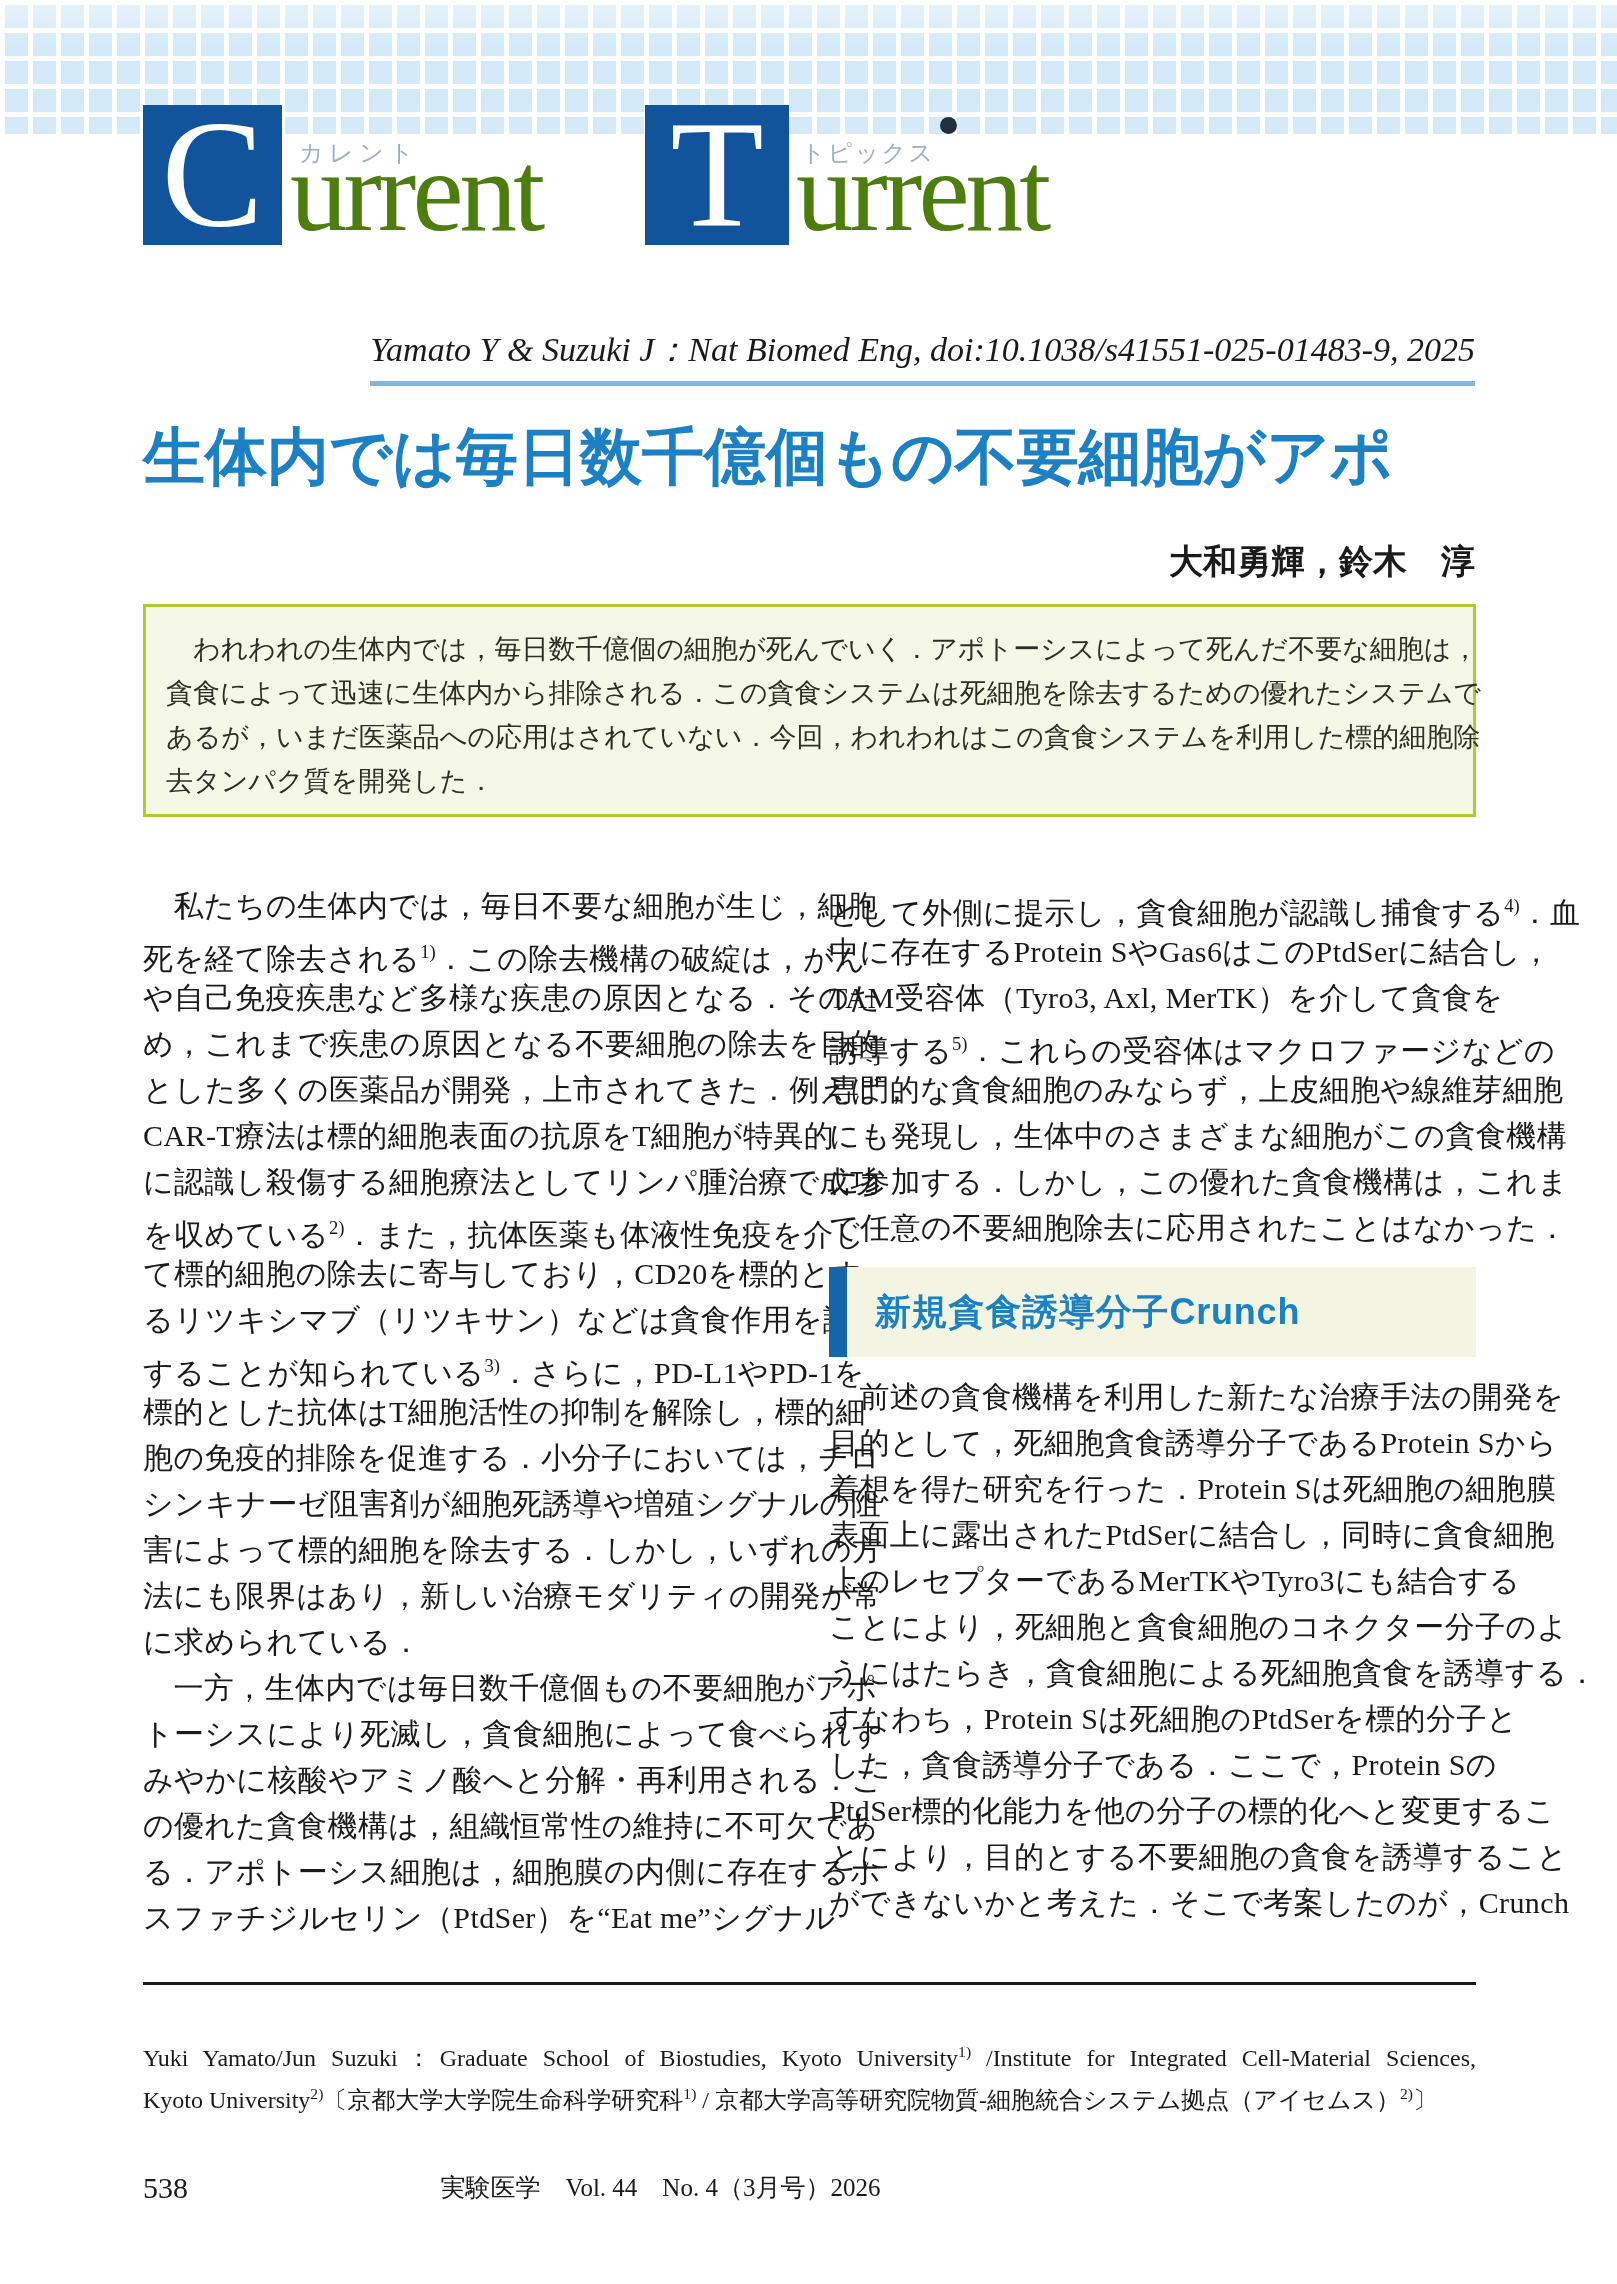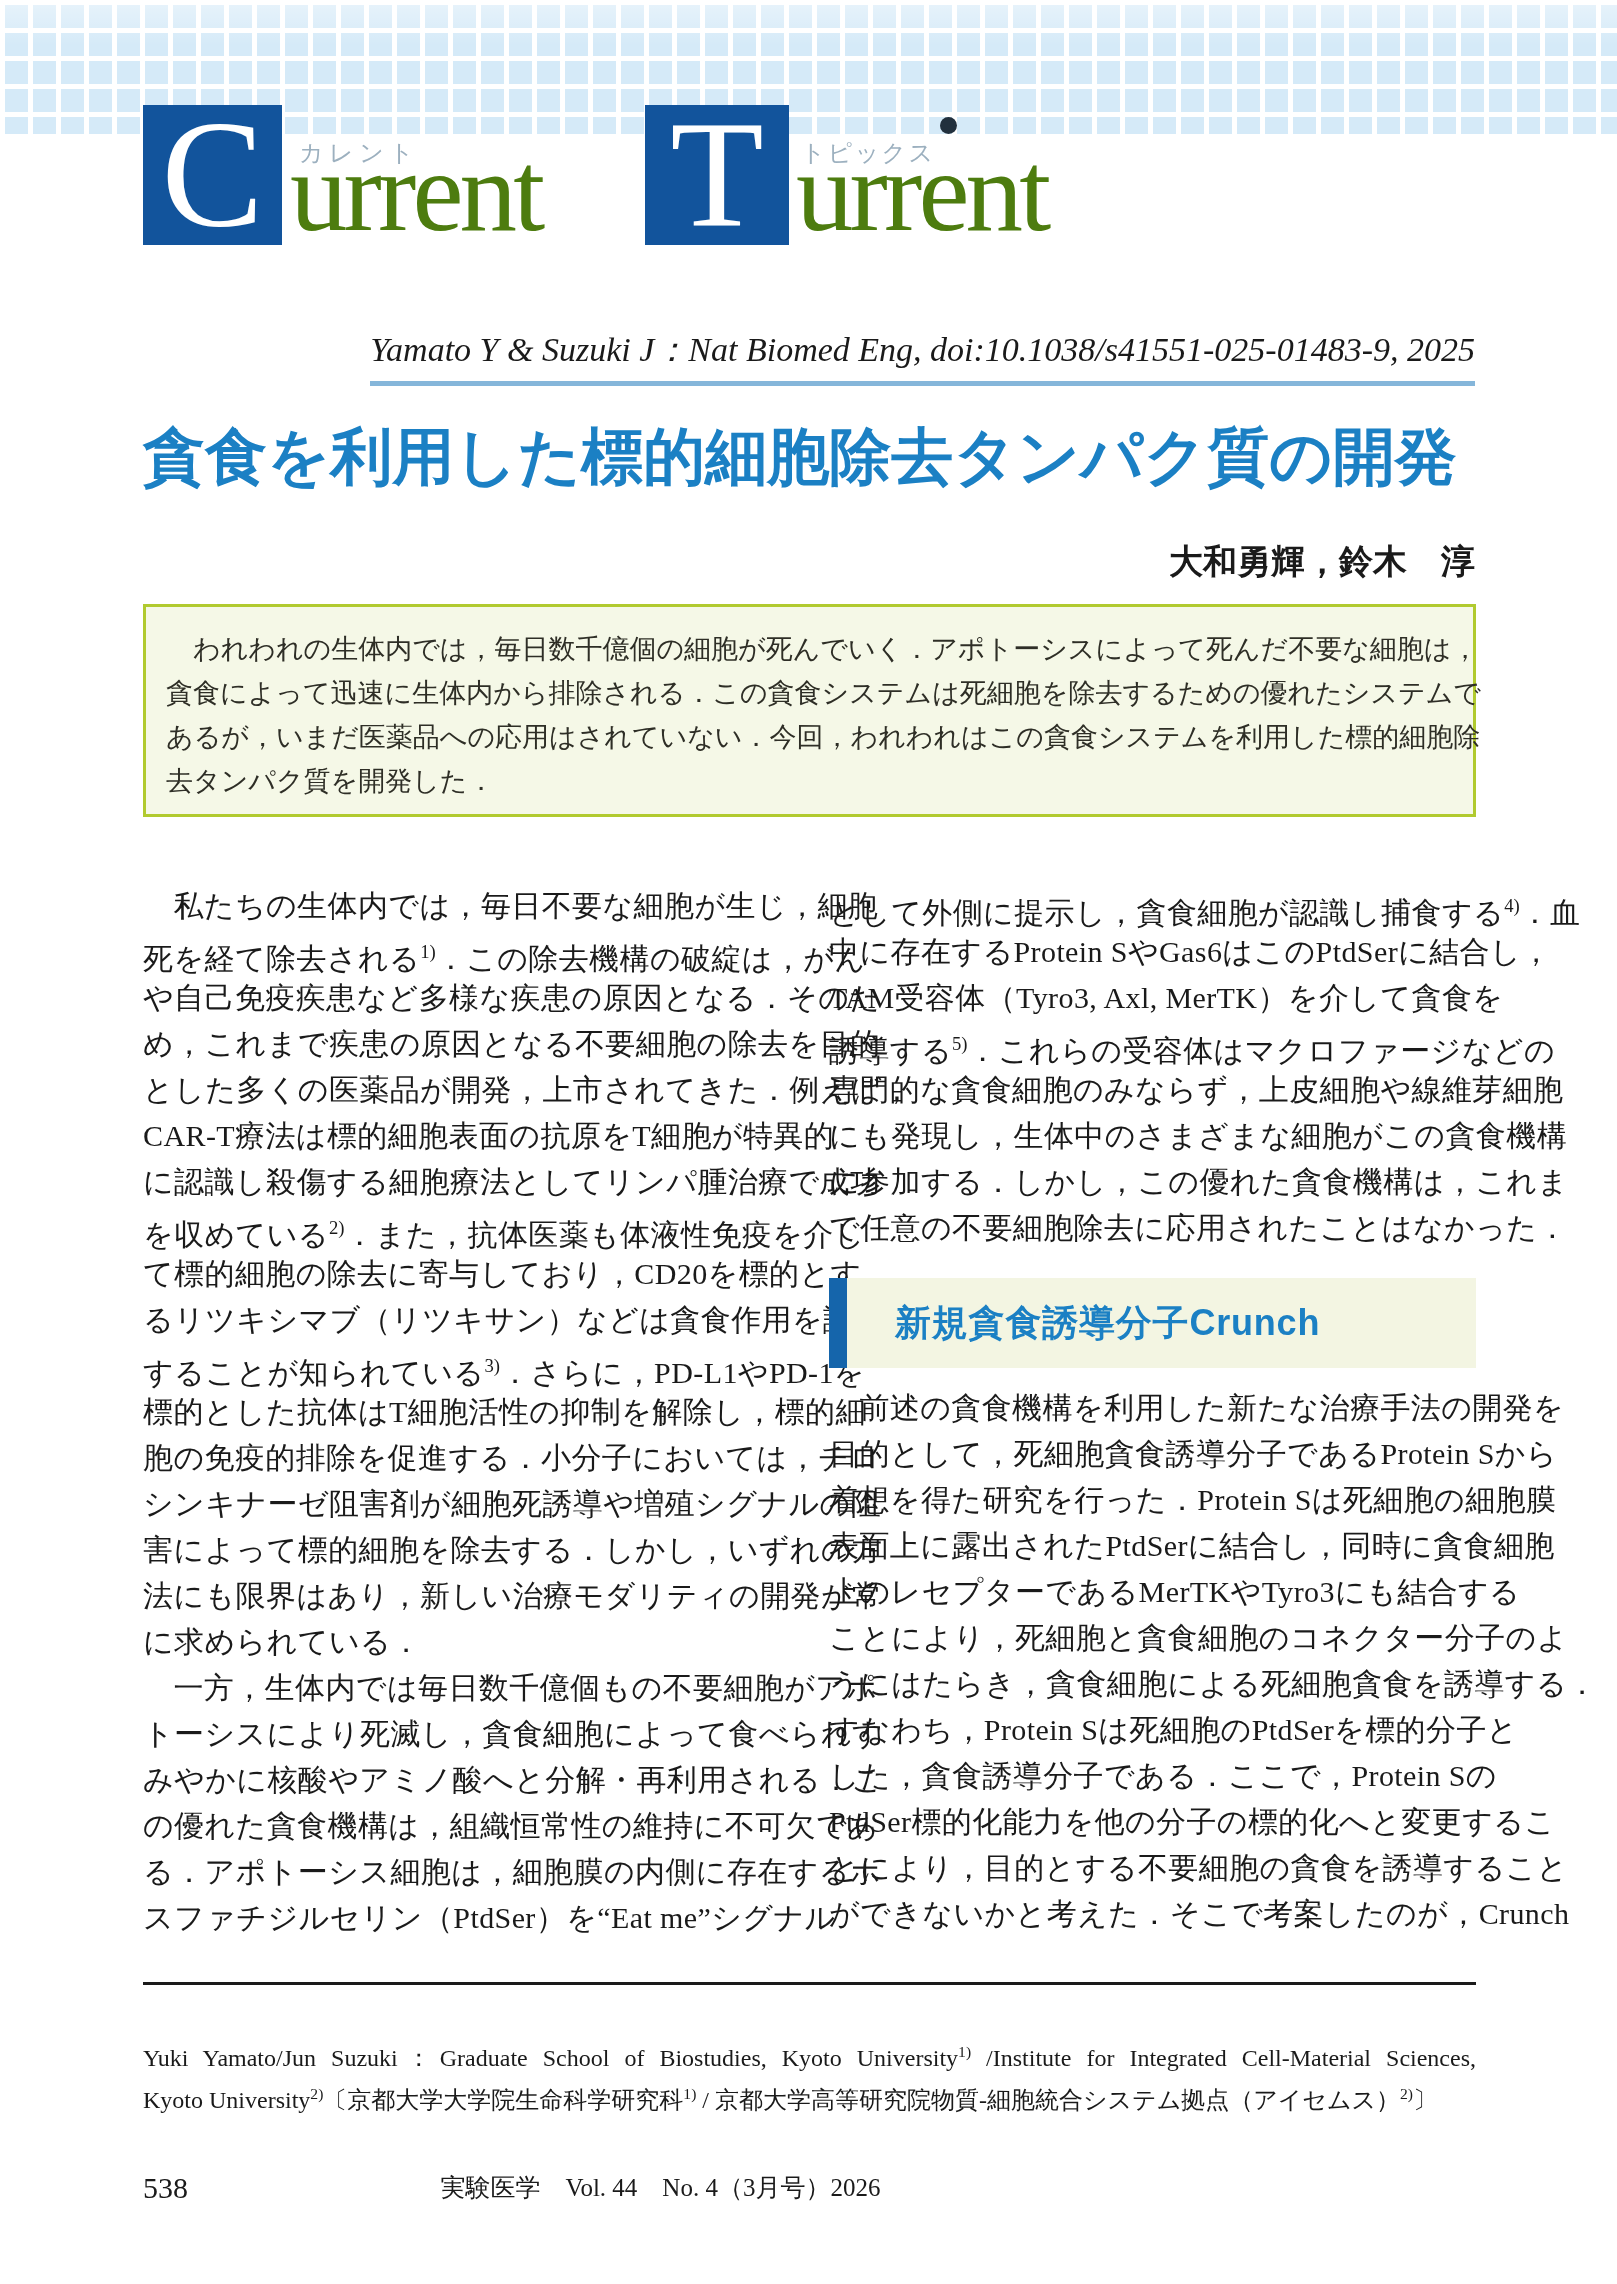--- a/index.html
+++ b/index.html
@@ -45,23 +45,23 @@
     font-family:"Liberation Sans","DejaVu Sans",sans-serif;font-size:27px;color:#2e2e26;}
   .abstract div{line-height:44px;height:44px;white-space:nowrap;}
 
   
   .columns{position:absolute;left:143px;top:883px;width:1333px;display:flex;gap:39px;}
   .col{width:647px;font-size:30px;letter-spacing:0.4px;}
   .col .tline{height:46px;line-height:46px;white-space:nowrap;}
   sup{font-size:18.7px;letter-spacing:0;}
 
   
-  .sec-head{margin-top:27px;margin-bottom:17px;height:90px;box-sizing:border-box;
+  .sec-head{margin-top:16px;margin-bottom:17px;height:90px;box-sizing:border-box;
     background:#f3f5e2;border-left:18.7px solid #1565ab;display:flex;align-items:center;
-    padding-left:48px;font-family:"Liberation Sans","DejaVu Sans",sans-serif;
+    padding-left:28px;font-family:"Liberation Sans","DejaVu Sans",sans-serif;
     font-weight:bold;font-size:36px;color:#1b80c4;letter-spacing:0.8px;}
 
   
   .foot-rule{position:absolute;left:143px;top:1982px;width:1333px;height:3.1px;background:#1a1a1a;}
   .eng-title{position:absolute;left:143px;top:1993px;width:1333px;
     font-family:"Liberation Sans","DejaVu Sans",sans-serif;font-weight:bold;font-size:31px;}
   .affil{position:absolute;left:143px;top:2034px;width:1333px;font-size:24px;}
   .affil div{line-height:35px;}
   .affil div:first-child{text-align:justify;text-align-last:justify;}
   .affil sup{font-size:15.6px;}
@@ -83,21 +83,21 @@
 
   <div class="logo-box" id="tbox">
     <span>T</span>
   </div>
   <span class="kana" id="kana-topics">トピックス</span>
   <span class="logo-word" id="opics">urrent</span>
   <span class="dot"></span>
 
   <div class="citation">Yamato Y &amp; Suzuki J：Nat Biomed Eng, doi:10.1038/s41551-025-01483-9, 2025</div>
 
-  <h1 class="title" style="margin:0;">貪食を利用した標的細胞除去タンパク質の開発</h1>
+  <h1 class="title" style="margin:0;">生体内では毎日数千億個もの不要細胞がアポ</h1>
 
   <div class="authors">大和勇輝，鈴木　淳</div>
 
   <div class="abstract">
 
   <div class="aline">　われわれの生体内では，毎日数千億個の細胞が死んでいく．アポトーシスによって死んだ不要な細胞は，</div>
       <div class="aline">貪食によって迅速に生体内から排除される．この貪食システムは死細胞を除去するための優れたシステムで</div>
       <div class="aline">あるが，いまだ医薬品への応用はされていない．今回，われわれはこの貪食システムを利用した標的細胞除</div>
       <div class="aline">去タンパク質を開発した．</div>
     </div>

